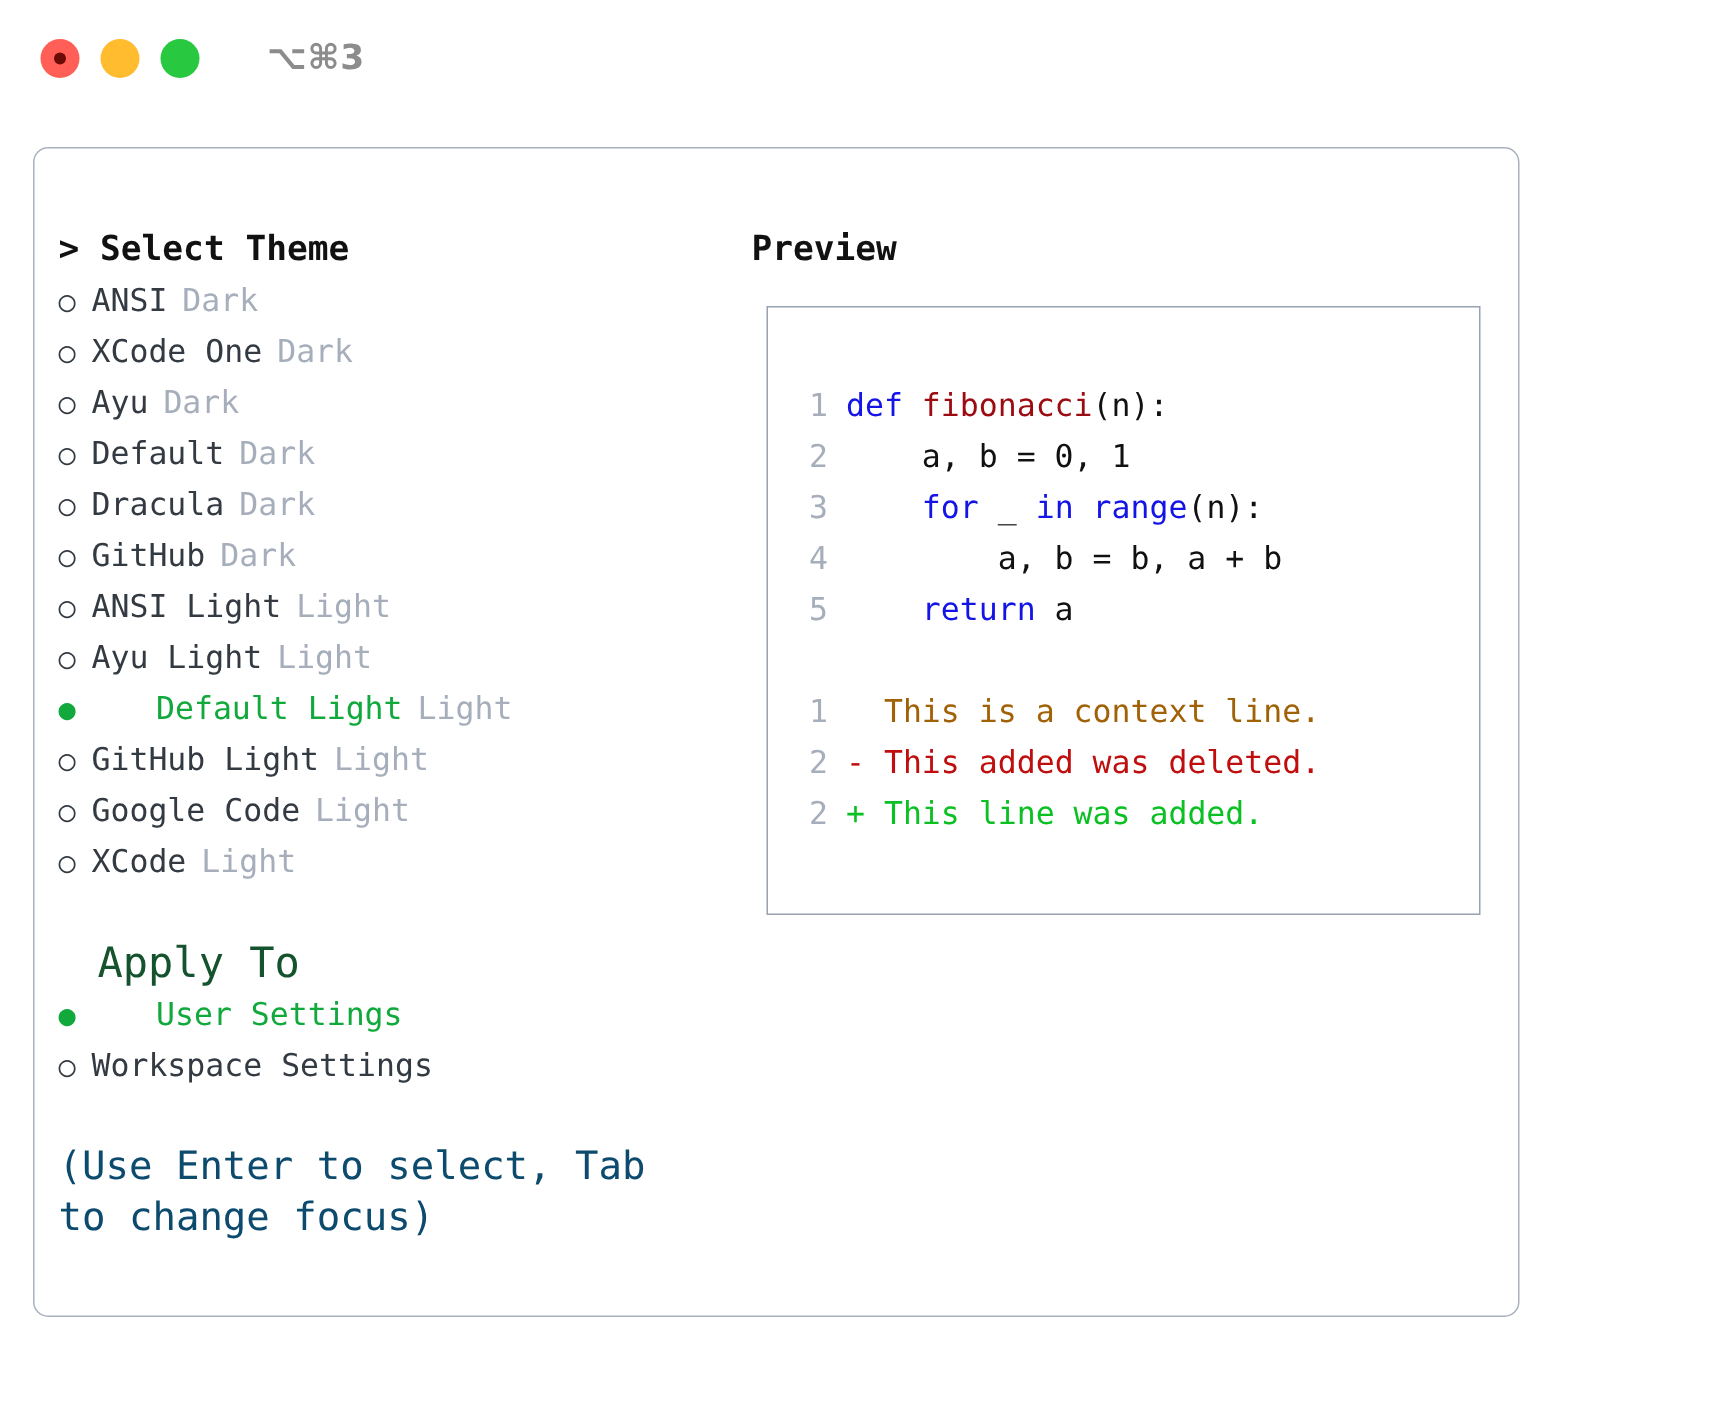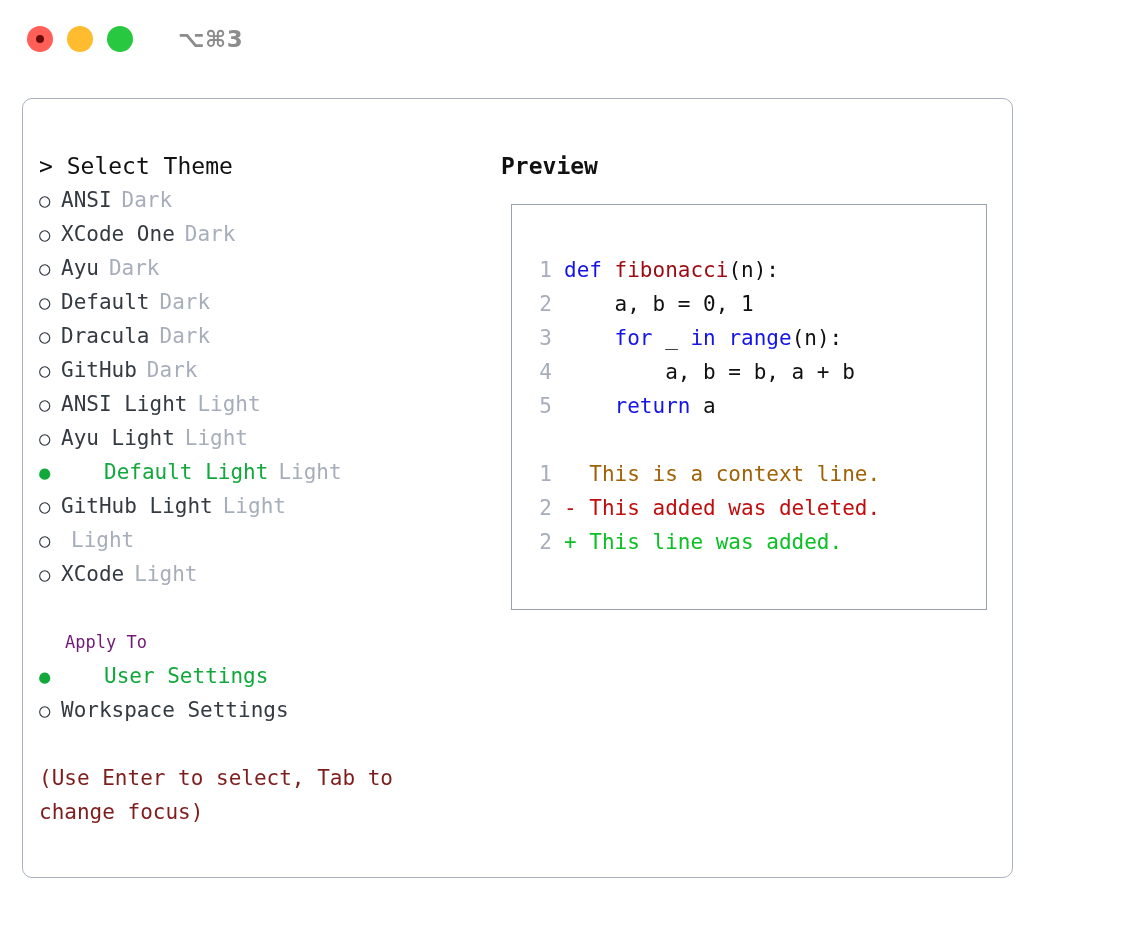--- a/index.html
+++ b/index.html
@@ -89,21 +89,21 @@
 
   
   .left-col {
     position: absolute;
     left: 16px;
     top: 50px;
     width: 470px;
   }
   .section-header {
     font-size: 23px;
-    font-weight: normal;
+    font-weight: bold;
     color: #111111;
     line-height: 34px;
     white-space: pre;
   }
   .theme-list { margin: 0; padding: 0; }
 
   .opt-row {
     display: flex;
     align-items: baseline;
     line-height: 34px;
@@ -123,32 +123,32 @@
   .opt-row.selected .opt-label  { color: #11a83c; margin-left: 43px; }
   .opt-label {
     color: #333a42;
   }
   .opt-suffix {
     color: #a6aebb;
     margin-left: 10px;
   }
 
   .apply-header {
-    font-size: 17px;
-    color: #701a75;
+    font-size: 28px;
+    color: #14532d;
     line-height: 34px;
     height: 34px;
     padding-left: 26px;
     white-space: pre;
   }
   .spacer-row { height: 34px; }
 
   .hint {
-    font-size: 21px;
-    color: #7f1d1d;
+    font-size: 26px;
+    color: #0c4a6e;
     line-height: 34px;
     width: 410px;
     white-space: pre-wrap;
   }
 
   
   .right-col {
     position: absolute;
     left: 478px;
     top: 50px;
@@ -230,21 +230,21 @@
             <div class="opt-row"><span class="opt-marker">○</span><span class="opt-label">ANSI</span><span class="opt-suffix">Dark</span></div>
             <div class="opt-row"><span class="opt-marker">○</span><span class="opt-label">XCode One</span><span class="opt-suffix">Dark</span></div>
             <div class="opt-row"><span class="opt-marker">○</span><span class="opt-label">Ayu</span><span class="opt-suffix">Dark</span></div>
             <div class="opt-row"><span class="opt-marker">○</span><span class="opt-label">Default</span><span class="opt-suffix">Dark</span></div>
             <div class="opt-row"><span class="opt-marker">○</span><span class="opt-label">Dracula</span><span class="opt-suffix">Dark</span></div>
             <div class="opt-row"><span class="opt-marker">○</span><span class="opt-label">GitHub</span><span class="opt-suffix">Dark</span></div>
             <div class="opt-row"><span class="opt-marker">○</span><span class="opt-label">ANSI Light</span><span class="opt-suffix">Light</span></div>
             <div class="opt-row"><span class="opt-marker">○</span><span class="opt-label">Ayu Light</span><span class="opt-suffix">Light</span></div>
             <div class="opt-row selected"><span class="opt-marker">●</span><span class="opt-label">Default Light</span><span class="opt-suffix">Light</span></div>
             <div class="opt-row"><span class="opt-marker">○</span><span class="opt-label">GitHub Light</span><span class="opt-suffix">Light</span></div>
-            <div class="opt-row"><span class="opt-marker">○</span><span class="opt-suffix">Light</span></div>
+            <div class="opt-row"><span class="opt-marker">○</span><span class="opt-label">Google Code</span><span class="opt-suffix">Light</span></div>
             <div class="opt-row"><span class="opt-marker">○</span><span class="opt-label">XCode</span><span class="opt-suffix">Light</span></div>
           </div>
 
         <div class="spacer-row"></div>
 
         <div class="apply-header">Apply To</div>
         <div class="theme-list" id="apply-list">
             <div class="opt-row selected"><span class="opt-marker">●</span><span class="opt-label">User Settings</span></div>
             <div class="opt-row"><span class="opt-marker">○</span><span class="opt-label">Workspace Settings</span></div>
           </div>

